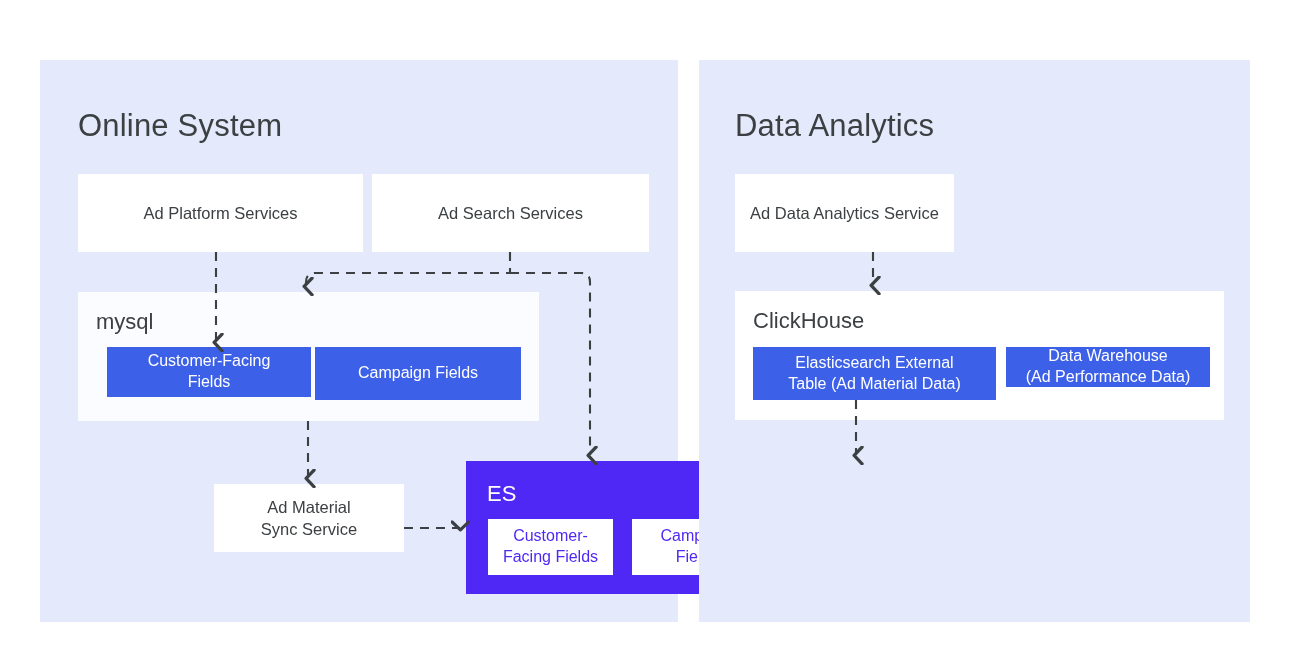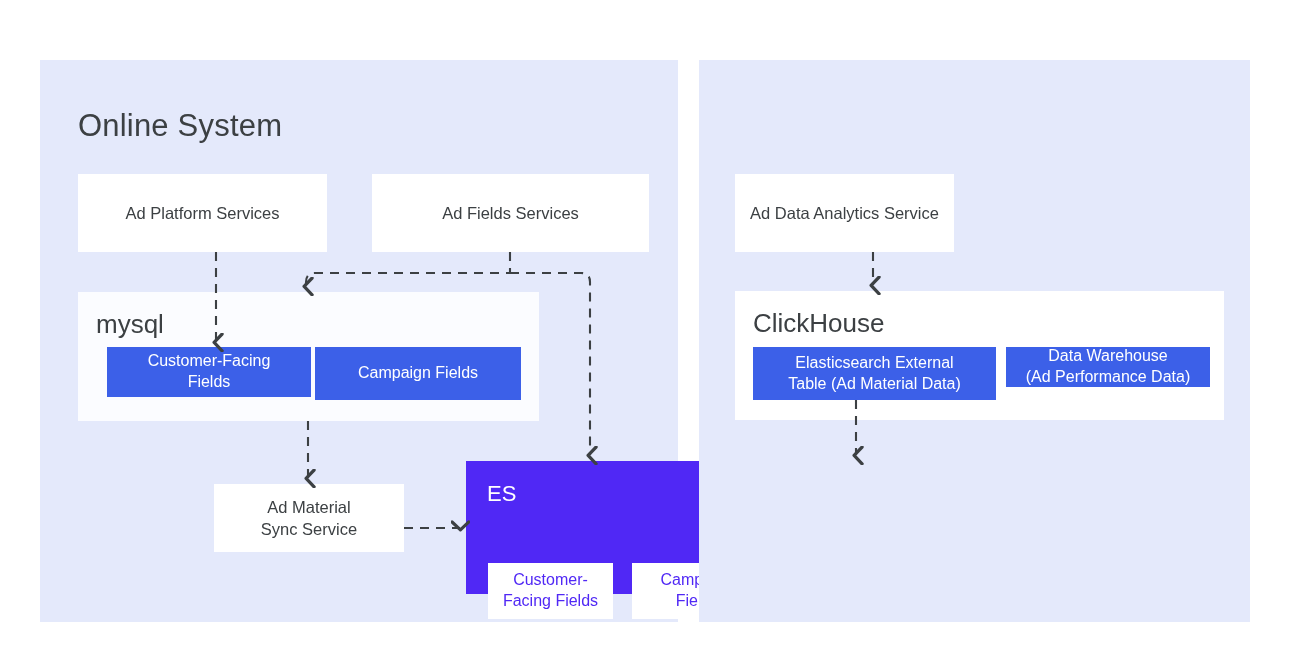--- a/index.html
+++ b/index.html
@@ -50,21 +50,21 @@
   .store-box {
     position: absolute;
     background: #fbfcff;
     box-sizing: border-box;
   }
   .store-box.pure {
     background: #ffffff;
   }
   .store-title {
     position: absolute;
-    font-size: 26px;
+    font-size: 22px;
     color: #3c4043;
     white-space: nowrap;
   }
   
   .chip-blue {
     position: absolute;
     background: #3c60e8;
     display: flex;
     align-items: center;
     justify-content: center;
@@ -90,21 +90,20 @@
     white-space: nowrap;
   }
   .chip-white {
     position: absolute;
     background: #ffffff;
     display: flex;
     align-items: center;
     justify-content: center;
     text-align: center;
     box-sizing: border-box;
-    margin-top: 44px;
   }
   .chip-white span {
     color: #5028f5;
     font-size: 16px;
     line-height: 1.3;
     white-space: pre-line;
   }
   svg.edges {
     position: absolute;
     left: 0;
@@ -117,26 +116,26 @@
 </style>
 </head>
 <body>
 
 <div id="canvas">
 
   <div class="panel" style="left:40px; top:60px; width:638px; height:562px;"></div>
 
   <div class="panel-title" style="left:78px; top:108px;">Online System</div>
 
-  <div class="svc-box" style="left:78px; top:174px; width:249px; height:78px;">
+  <div class="svc-box" style="left:78px; top:174px; width:285px; height:78px;">
     <span class="svc-label">Ad Platform Services</span>
   </div>
 
   <div class="svc-box" style="left:372px; top:174px; width:277px; height:78px;">
-    <span class="svc-label">Ad Fields Services</span>
+    <span class="svc-label">Ad Search Services</span>
   </div>
 
   <div class="store-box" style="left:78px; top:292px; width:461px; height:129px;"></div>
   <div class="store-title" style="left:96px; top:309px;">mysql</div>
 
   <div class="chip-blue" style="left:107px; top:347px; width:204px; height:50px;">
     <span>Customer-Facing
 Fields</span>
   </div>
 
@@ -162,20 +161,21 @@
 Fields</span>
   </div>
 
   <div class="chip-white" style="left:778px; top:519px; width:132px; height:56px;">
     <span>Search
 Fields</span>
   </div>
 
   <div class="panel" style="left:699px; top:60px; width:551px; height:562px;"></div>
 
+  <div class="panel-title" style="left:735px; top:108px;">Data Analytics</div>
 
   <div class="svc-box" style="left:735px; top:174px; width:219px; height:78px;">
     <span class="svc-label">Ad Data Analytics Service</span>
   </div>
 
   <div class="store-box pure" style="left:735px; top:291px; width:489px; height:129px;"></div>
   <div class="store-title" style="left:753px; top:308px;">ClickHouse</div>
 
   <div class="chip-blue" style="left:753px; top:347px; width:243px; height:53px;">
     <span>Elasticsearch External

